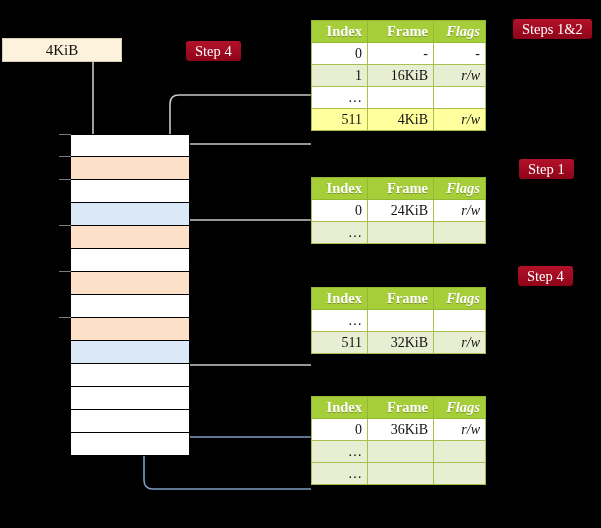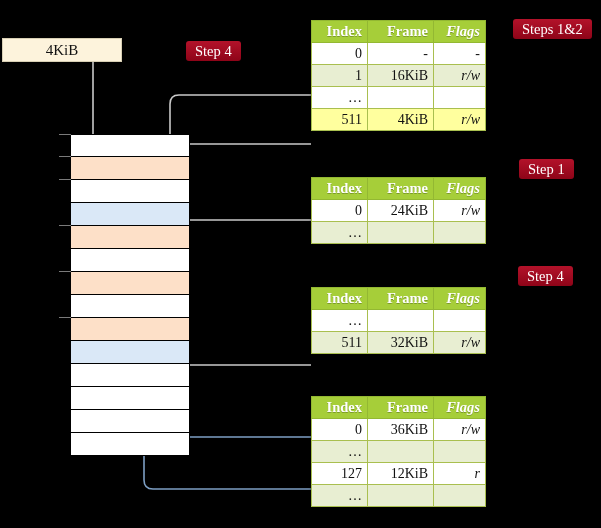--- a/index.html
+++ b/index.html
@@ -238,25 +238,20 @@
         <tr class="odd">
           <td class="c-index">0</td>
           <td class="c-frame">36KiB</td>
           <td class="c-flags">r/w</td>
         </tr>
         <tr class="even">
           <td class="c-index">…</td>
           <td class="c-frame"></td>
           <td class="c-flags"></td>
         </tr>
-        <tr class="odd">
-          <td class="c-index">127</td>
-          <td class="c-frame">12KiB</td>
-          <td class="c-flags">r</td>
-        </tr>
         <tr class="even">
           <td class="c-index">…</td>
           <td class="c-frame"></td>
           <td class="c-flags"></td>
         </tr>
       </tbody>
     </table>
   </div>
 
 </body></html>

